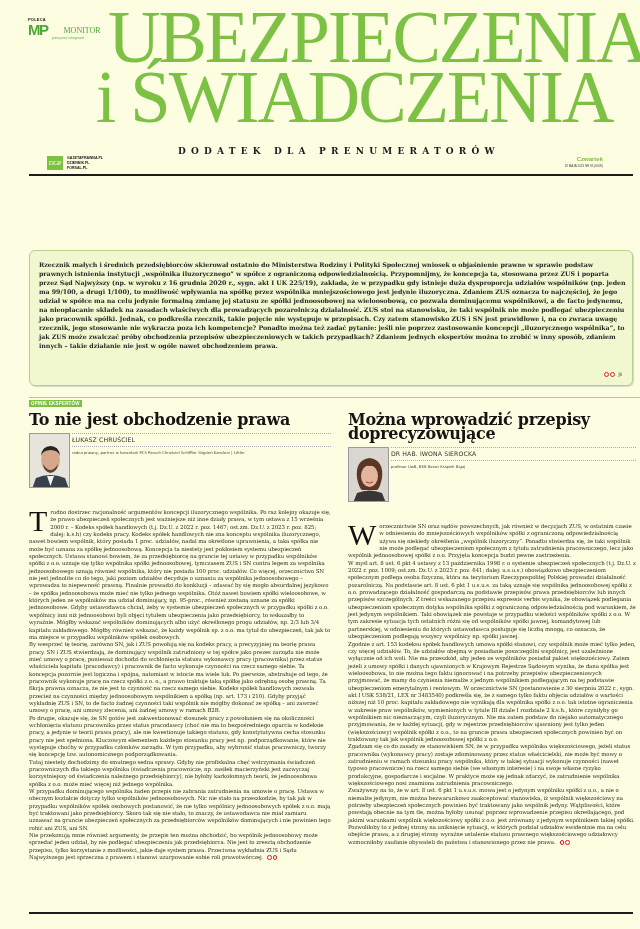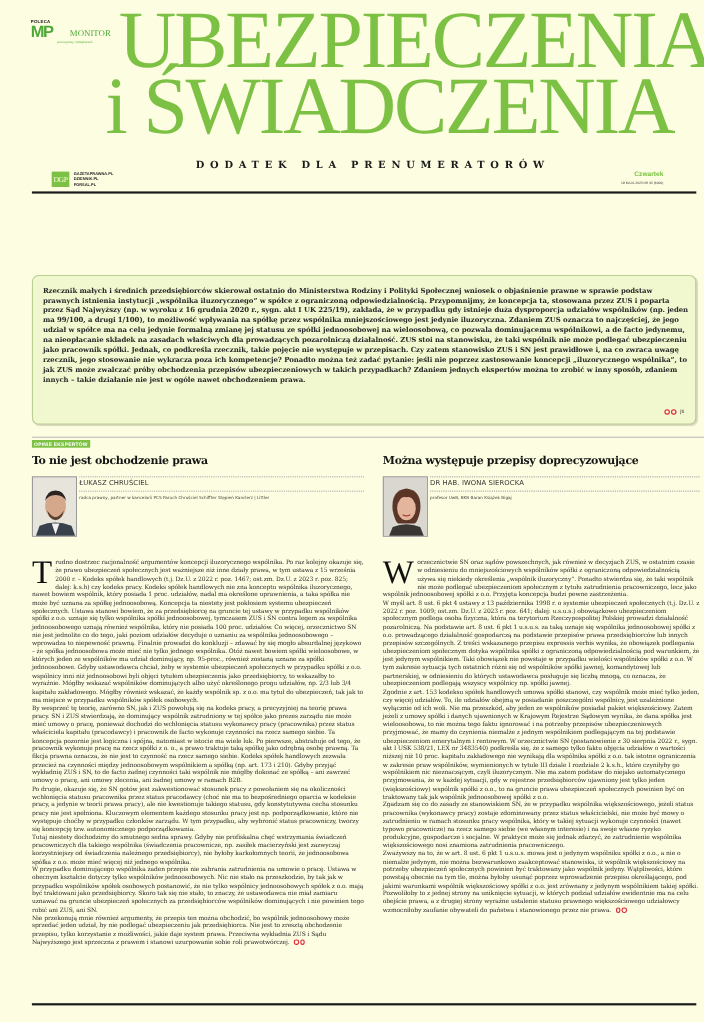--- a/index.html
+++ b/index.html
@@ -41,21 +41,21 @@
   .cc { width: 5px; height: 5px; border: 1px solid #d23; border-radius: 50%; display: inline-block; }
   .lead-sig { font-size: 5px; font-family: "Liberation Sans", sans-serif; color: #444; }
 
   .section-rule { position: absolute; left: 29px; top: 397px; width: 611px; height: 1px; background: #bcbcbc; }
   .section-tag { position: absolute; left: 29px; top: 400px; background: #7cc144; color: #fff; font-family: "Liberation Sans", sans-serif; font-size: 4.5px; font-weight: bold; padding: 1px 2px; letter-spacing: 0.2px; }
 
   .col { position: absolute; top: 413px; }
   .col-left { left: 29px; width: 302px; }
   .col-right { left: 348px; width: 288px; }
 
-  .op-title { font-family: "DejaVu Serif", serif; font-weight: bold; font-size: 10px; line-height: 14px; letter-spacing: -0.3px; color: #151515; }
+  .op-title { font-family: "DejaVu Serif", serif; font-weight: bold; font-size: 16px; line-height: 14px; letter-spacing: -0.3px; color: #151515; }
 
   .author { position: relative; margin-top: 6px; height: 58px; }
   .photo { position: absolute; left: 0; top: 0; width: 41px; height: 55px; border: 1px solid #9a9a9a; background: #e8e6de; overflow: hidden; }
   .author-name { position: absolute; left: 43px; top: 0; right: 0; font-family: "DejaVu Sans", sans-serif; font-size: 6.2px; padding-bottom: 3px; border-bottom: 1px dotted #aaa; border-top: 1px dotted #aaa; padding-top: 2px; letter-spacing: 0.1px; color: #333; }
   .author-role { position: absolute; left: 43px; top: 17px; right: 0; font-family: "DejaVu Sans", sans-serif; font-size: 3.8px; color: #444; }
 
   .body-text { margin-top: 18px; font-family: "DejaVu Serif", serif; font-size: 5.45px; line-height: 7.35px; color: #2a2a2a; text-align: left; letter-spacing: -0.08px; }
   .body-text p { text-indent: 0; }
   .dropcap { float: left; font-family: "Liberation Serif", serif; font-size: 30px; line-height: 22px; margin-right: 3px; margin-top: 1px; color: #111; }
   .end-marks { display: inline-flex; gap: 1px; margin-left: 4px; vertical-align: middle; }
@@ -140,21 +140,21 @@
     <p>Tutaj niestety dochodzimy do smutnego sedna sprawy. Gdyby nie profiskalna chęć wstrzymania świadczeń pracowniczych dla takiego wspólnika (świadczenia pracownicze, np. zasiłek macierzyński jest zazwyczaj korzystniejszy od świadczenia należnego przedsiębiorcy), nie byłoby karkołomnych teorii, że jednoosobowa spółka z o.o. może mieć więcej niż jednego wspólnika.</p>
     <p>W przypadku dominującego wspólnika żaden przepis nie zabrania zatrudnienia na umowie o pracę. Ustawa w obecnym kształcie dotyczy tylko wspólników jednoosobowych. Nic nie stało na przeszkodzie, by tak jak w przypadku wspólników spółek osobowych postanowić, że nie tylko wspólnicy jednoosobowych spółek z o.o. mają być traktowani jako przedsiębiorcy. Skoro tak się nie stało, to znaczy, że ustawodawca nie miał zamiaru uznawać na gruncie ubezpieczeń społecznych za przedsiębiorców wspólników dominujących i nie powinien tego robić ani ZUS, ani SN.</p>
     <p><span>Nie przekonują mnie również argumenty, że przepis ten można obchodzić, bo wspólnik jednoosobowy może sprzedać jeden udział, by nie podlegać ubezpieczeniu jak przedsiębiorca. Nie jest to zresztą obchodzenie przepisu, tylko korzystanie z możliwości, jakie daje system prawa. Przeciwna wykładnia ZUS i Sądu Najwyższego jest sprzeczna z prawem i stanowi uzurpowanie sobie roli prawotwórczej.</span><span class="end-marks">
           <span class="cc"></span>
           <span class="cc"></span>
         </span></p>
   </div>
 </div>
 
 <div class="col col-right">
-  <div class="op-title">Można występuje przepisy doprecyzowujące</div>
+  <div class="op-title">Można wprowadzić przepisy doprecyzowujące</div>
   <div class="author">
     <div class="photo">
       <svg class="face" width="41" height="55" viewBox="0 0 41 55">
         <rect width="41" height="55" fill="#d9d7d0"></rect>
         <path d="M4 55 L8 45 Q20.5 40 33 45 L37 55 Z" fill="#3a3633"></path>
         <path d="M8 30 Q6 12 20.5 10 Q35 12 33 30 Q31 40 28 42 L13 42 Q10 40 8 30 Z" fill="#5b3526"></path>
         <ellipse cx="20.5" cy="28" rx="8.5" ry="11" fill="#e2b59c"></ellipse>
         <path d="M12 22 Q14 13 20.5 14 Q28 13 29 22 Q25 17 20.5 18 Q15 17 12 22 Z" fill="#5b3526"></path>
         <path d="M17 34 Q20.5 36 24 34" stroke="#a4403f" stroke-width="1" fill="none"></path>
       </svg>

